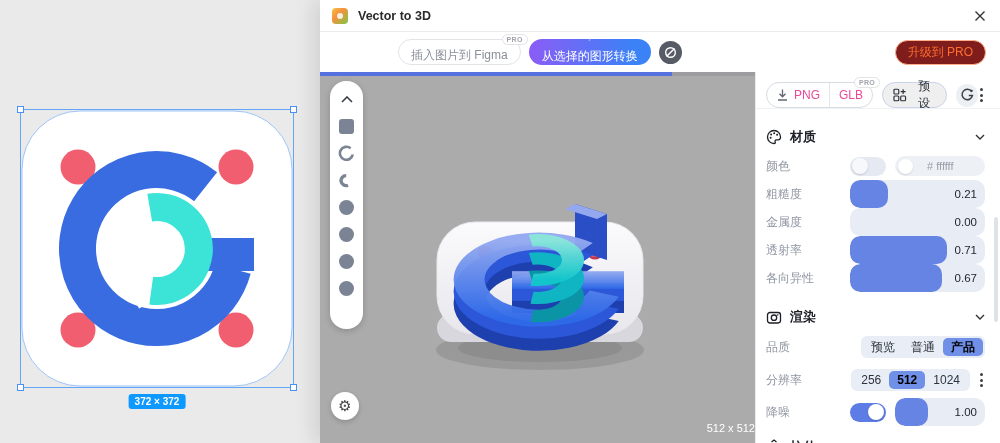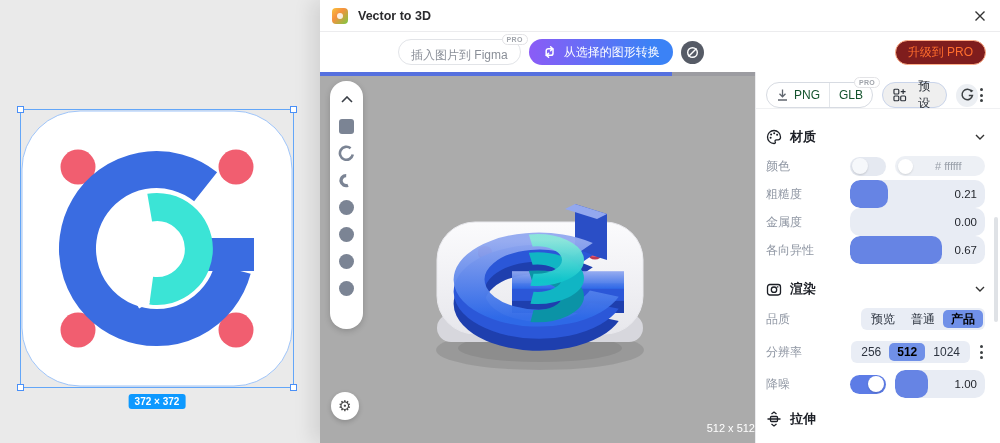--- a/index.html
+++ b/index.html
@@ -24,21 +24,21 @@
   .title { font-size:12.5px; font-weight:bold; color:#2b2b2e; }
   .close-btn { margin-left:auto; width:16px; height:16px; cursor:pointer; }
 
   .toolbar { height:40px; display:flex; align-items:center; padding:0 14px; position:relative; }
   .insert-btn { position:relative; margin-left:64px; height:26px; display:flex; align-items:center; gap:7px;
     border:1px solid #e2e4e8; border-radius:13px; padding:0 12px; font-size:12px; color:#8a8f98; background:#fff;flex-direction:column; }
   .pro-badge { position:absolute; top:-6px; right:-8px; font-size:7px; font-weight:bold; color:#a0a4ab;
     background:#fff; border:1px solid #e3e3e6; border-radius:6px; padding:1px 4px; letter-spacing:.3px; }
   .convert-btn { margin-left:8px; height:26px; display:flex; align-items:center; gap:7px; border:none;
     border-radius:13px; padding:0 13px; font-size:12px; color:#fff;
-    background:linear-gradient(90deg,#8b5cf6 0%,#3b82f6 85%); }
+    background:linear-gradient(90deg,#8b5cf6 0%,#3b82f6 85%);flex-direction:column; }
   .sync-off-btn { margin-left:8px; width:23px; height:23px; border-radius:50%; background:#565b66;
     display:flex; align-items:center; justify-content:center; }
   .upgrade-btn { margin-left:auto; height:25px; display:flex; align-items:center; border:1px solid #ffb08a;
     border-radius:13px; padding:0 12px; font-size:12px; color:#ff6d2d; background:#7f1d1d; white-space:nowrap; }
 
   .body { display:flex; height:371px; }
 
   
   .preview { position:relative; width:435px; height:371px; background:#ababab; overflow:hidden; }
   .progress { position:absolute; left:0; top:0; width:100%; height:4px; background:#9c9ca1; }
@@ -52,21 +52,21 @@
     box-shadow:0 2px 5px rgba(0,0,0,.18); display:flex; align-items:center; justify-content:center;
     font-size:15px; color:#4a4a4a; }
   .render-size { position:absolute; left:0; right:0; top:350px; text-align:right; color:#fff; font-size:11px; }
   .render3d { position:absolute; left:95px; top:92px; }
 
   
   .panel { position:relative; width:245px; height:371px; background:#fff; border-left:1px solid #ebebee;
     padding:0 15px 0 10px; overflow:hidden; }
   .export-row { height:26px; margin-top:10px; display:flex; align-items:center; position:relative; }
   .export-group { display:flex; align-items:center; height:26px; border:1px solid #d7dbe2; border-radius:14px; position:relative; }
-  .export-seg { display:flex; align-items:center; gap:5px; padding:0 9px; font-size:12px; color:#14532d; height:100%; }
+  .export-seg { display:flex; align-items:center; gap:5px; padding:0 9px; font-size:12px; color:#ec4899; height:100%; }
   .export-div { width:1px; height:100%; background:#e3e6ea; }
   .preset-btn { margin-left:9px; display:flex; align-items:center; gap:6px; height:26px; border:1px solid #c9d4ea;
     border-radius:14px; padding:0 10px; font-size:12px; color:#2b3038; position:relative; }
   .refresh-btn { margin-left:9px; width:23px; height:23px; border-radius:50%; background:#eceff3;
     display:flex; align-items:center; justify-content:center; }
   .kebab { margin-left:auto; display:flex; flex-direction:column; gap:2.5px; padding:2px; }
   .kebab i { width:3px; height:3px; border-radius:50%; background:#3c4043; }
   .panel-divider { position:absolute; left:0; right:0; top:36px; height:1px; background:#f0f1f3; }
 
   .section-head { margin-top:18px; height:22px; display:flex; align-items:center; gap:8px; }
@@ -78,21 +78,21 @@
   .track-val { position:absolute; right:8px; top:0; bottom:0; display:flex; align-items:center;
     font-size:11.5px; color:#23262d; }
   .toggle { width:36px; height:19px; border-radius:10px; position:relative; }
   .toggle.off { background:#e5e9f1; }
   .toggle.on  { background:#5d7ce6; }
   .knob { position:absolute; top:1.5px; width:16px; height:16px; border-radius:50%; background:#fff;
     box-shadow:0 1px 2px rgba(0,0,0,.15); }
   .toggle.off .knob { left:2px; background:#f6f8fb; }
   .toggle.on  .knob { right:2px; }
   .color-pill { margin-left:9px; width:90px; height:20px; background:#edf0f5; border-radius:10px;
-    display:flex; align-items:center; gap:22px; padding:0 3px; }
+    display:flex; align-items:center; gap:14px; padding:0 3px; }
   .swatch { width:15px; height:15px; border-radius:50%; background:#fff; box-shadow:0 1px 2px rgba(0,0,0,.12); }
   .color-val { font-size:11px; color:#9aa0aa; }
   .seg { display:flex; align-items:center; background:#e9edf5; border-radius:6px; padding:2px; height:22px; }
   .seg span { padding:0 8px; font-size:12px; color:#2d3440; line-height:18px; border-radius:5px; }
   .seg span.sel { background:#7090e8; color:#000000; font-weight:bold; }
   .res-kebab { margin-left:8px; }
   .mini-track { width:90px; margin-left:9px; }
   .scroll-thumb { position:absolute; right:2px; top:145px; width:4px; height:105px; border-radius:2px; background:#dfe2e6; }
 
   svg { display:block; }
@@ -340,20 +340,27 @@
           </span>
         </div>
         <div class="row">
           <span class="row-label">金属度</span>
           <span class="track">
             <span class="track-fill" style="width: 0%;"></span>
             <span class="track-val">0.00</span>
           </span>
         </div>
         <div class="row">
+          <span class="row-label">透射率</span>
+          <span class="track">
+            <span class="track-fill" style="width: 72%;"></span>
+            <span class="track-val">0.71</span>
+          </span>
+        </div>
+        <div class="row">
           <span class="row-label">各向异性</span>
           <span class="track">
             <span class="track-fill" style="width: 68%;"></span>
             <span class="track-val">0.67</span>
           </span>
         </div>
 
         <div class="section-head">
           <svg width="16" height="16" viewBox="0 0 16 16">
             <rect x="1.5" y="3.5" width="13" height="10.5" rx="2.4" fill="none" stroke="#1c1f26" stroke-width="1.3"></rect>

